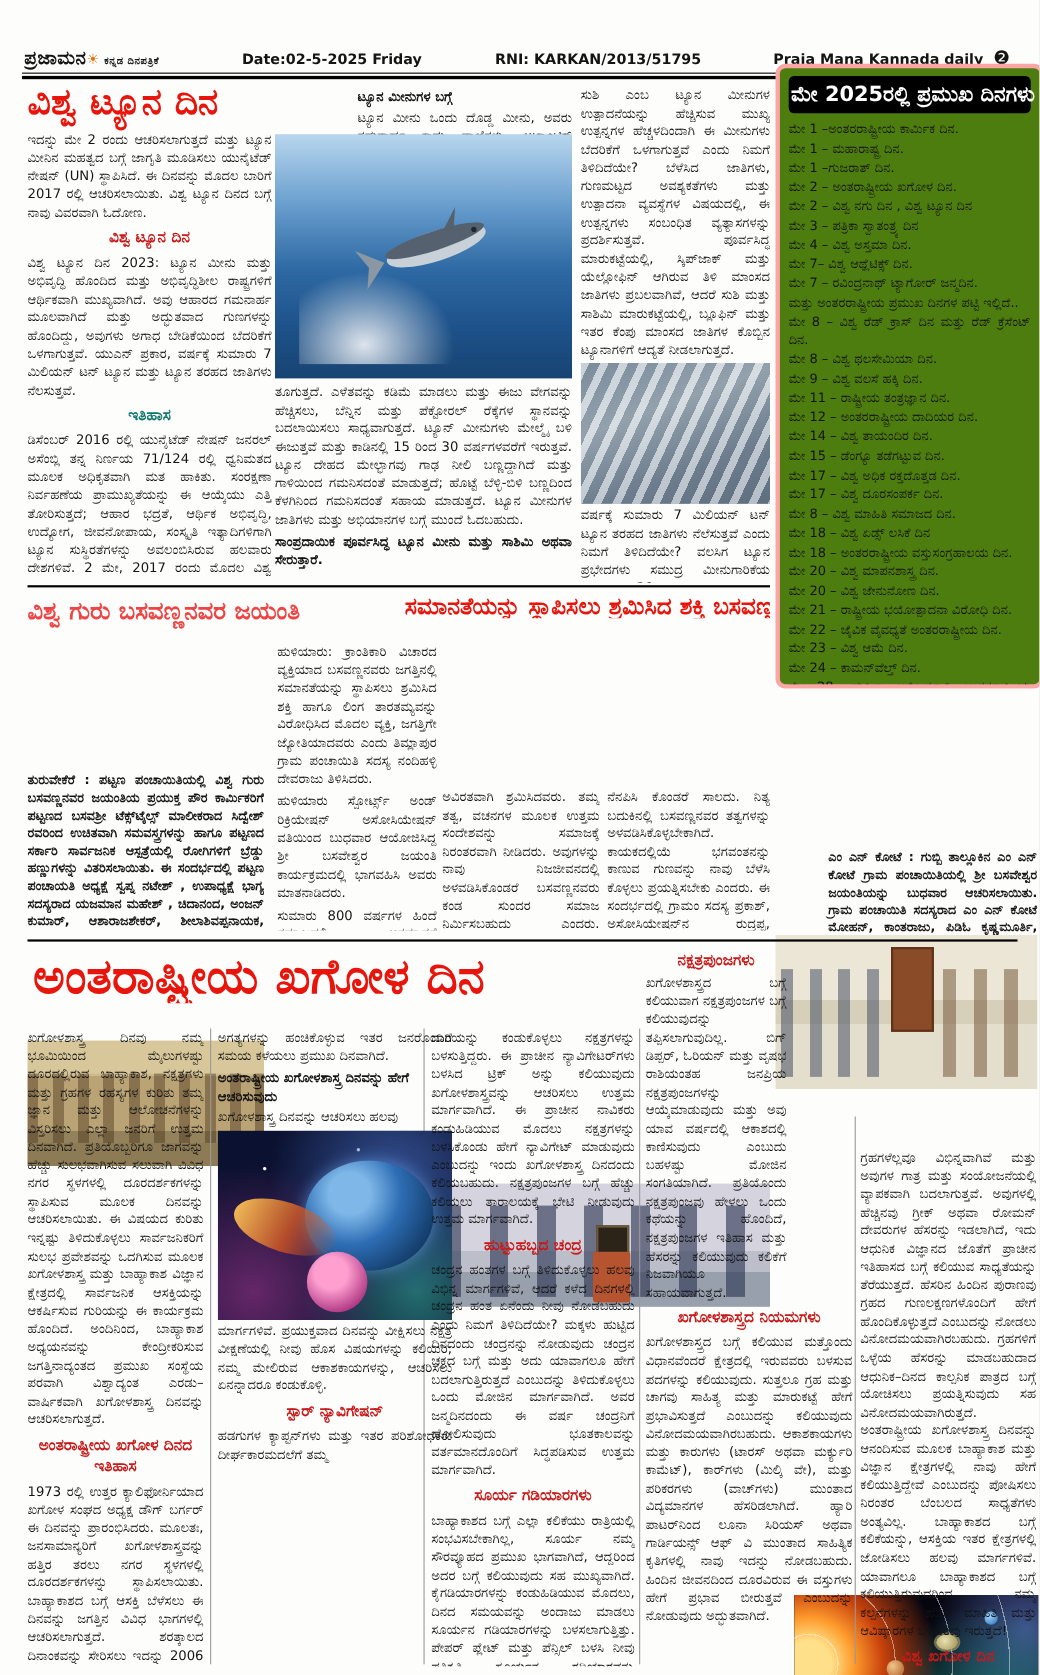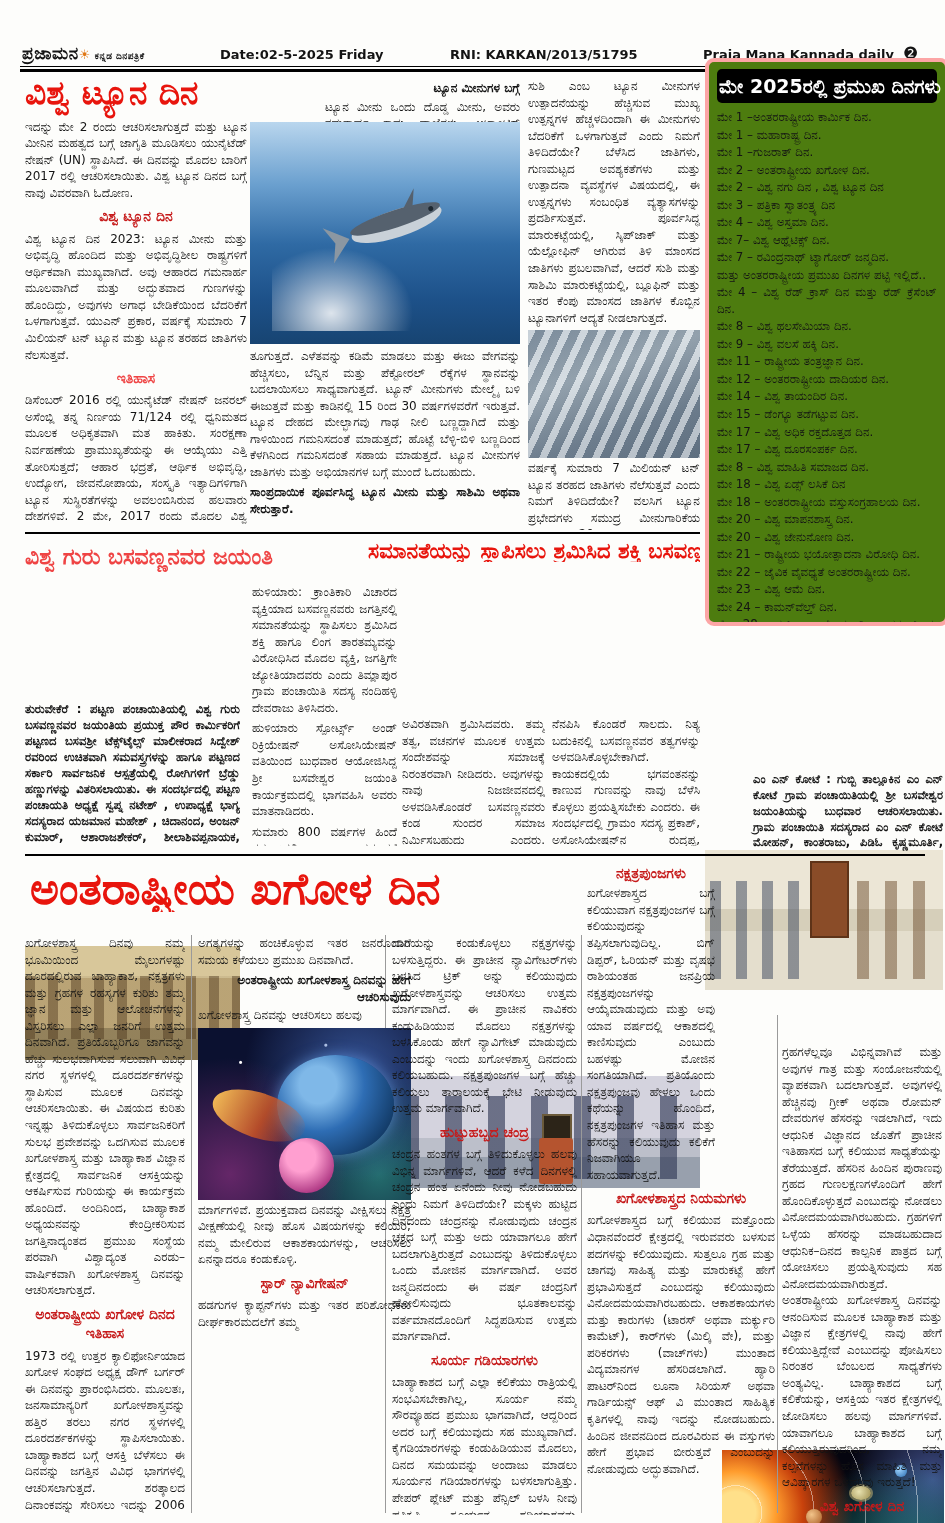--- a/index.html
+++ b/index.html
@@ -11,22 +11,22 @@
   
   .masthead{font-weight:bold;font-size:17px;letter-spacing:.5px;white-space:nowrap;}
   .masthead .sun{color:#e07714;font-size:13px;}
   .masthead small{font-weight:bold;font-size:9px;margin-left:4px;}
   .hmeta{font-weight:bold;font-size:13px;white-space:nowrap;margin-left:20px;}
   .hrule{border-top:1px solid #000;border-bottom:3px solid #000;height:2px;}
   
   .red-head{color:#e8150d;font-weight:bold;line-height:1.05;}
   .maroon-head{color:#ef4444;font-weight:bold;}
   .subhead{color:#c61a1a;font-weight:bold;font-size:14px;text-align:center;margin:6px 0 4px;}
-  .subhead.dark{color:#ef4444;}
-  .boldline{font-weight:bold;text-align:right;margin:2px 0;}
+  .subhead.dark{color:#0f766e;}
+  .boldline{font-weight:bold;text-align:left;margin:2px 0;}
   .caption{font-weight:600;}
   .vr{position:absolute;width:1px;background:#9a9a9a;}
   .rule{position:absolute;border-top:2.5px solid #000;}
   
   .sidebar{border:4px solid #fca5a5;border-radius:9px;padding:7px 8px;background:#4d7c0f;}
   .sidebar-title{background:#000;color:#fff;font-weight:bold;font-size:19px;text-align:center;
                  border-radius:5px;padding:4px 2px;margin-bottom:6px;white-space:nowrap;}
   .sidebar-item{font-size:11.8px;line-height:1.4;margin-bottom:1px;}
   
   .photo{position:relative;}
@@ -139,21 +139,21 @@
         <div class="sidebar-item">ಮೇ 1 –ಅಂತರರಾಷ್ಟ್ರೀಯ ಕಾರ್ಮಿಕ ದಿನ.</div>
         <div class="sidebar-item">ಮೇ 1 – ಮಹಾರಾಷ್ಟ್ರ ದಿನ.</div>
         <div class="sidebar-item">ಮೇ 1 –ಗುಜರಾತ್ ದಿನ.</div>
         <div class="sidebar-item">ಮೇ 2 – ಅಂತರಾಷ್ಟ್ರೀಯ ಖಗೋಳ ದಿನ.</div>
         <div class="sidebar-item">ಮೇ 2 – ವಿಶ್ವ ನಗು ದಿನ , ವಿಶ್ವ ಟ್ಯೂನ ದಿನ</div>
         <div class="sidebar-item">ಮೇ 3 – ಪತ್ರಿಕಾ ಸ್ವಾತಂತ್ರ್ಯ ದಿನ</div>
         <div class="sidebar-item">ಮೇ 4 – ವಿಶ್ವ ಅಸ್ತಮಾ ದಿನ.</div>
         <div class="sidebar-item">ಮೇ 7– ವಿಶ್ವ ಆಥ್ಲೆಟಿಕ್ಸ್ ದಿನ.</div>
         <div class="sidebar-item">ಮೇ 7 – ರವಿಂದ್ರನಾಥ್ ಟ್ಯಾಗೋರ್ ಜನ್ಮದಿನ.</div>
         <div class="sidebar-item">ಮತ್ತು ಅಂತರರಾಷ್ಟ್ರೀಯ ಪ್ರಮುಖ ದಿನಗಳ ಪಟ್ಟಿ ಇಲ್ಲಿದೆ..</div>
-        <div class="sidebar-item">ಮೇ 4 – ವಿಶ್ವ ರೆಡ್ ಕ್ರಾಸ್ ದಿನ ಮತ್ತು ರೆಡ್ ಕ್ರೆಸೆಂಟ್ ದಿನ.</div>
+        <div class="sidebar-item">ಮೇ 8 – ವಿಶ್ವ ರೆಡ್ ಕ್ರಾಸ್ ದಿನ ಮತ್ತು ರೆಡ್ ಕ್ರೆಸೆಂಟ್ ದಿನ.</div>
         <div class="sidebar-item">ಮೇ 8 – ವಿಶ್ವ ಥಲಸೇಮಿಯಾ ದಿನ.</div>
         <div class="sidebar-item">ಮೇ 9 – ವಿಶ್ವ ವಲಸೆ ಹಕ್ಕಿ ದಿನ.</div>
         <div class="sidebar-item">ಮೇ 11 – ರಾಷ್ಟ್ರೀಯ ತಂತ್ರಜ್ಞಾನ ದಿನ.</div>
         <div class="sidebar-item">ಮೇ 12 – ಅಂತರರಾಷ್ಟ್ರೀಯ ದಾದಿಯರ ದಿನ.</div>
         <div class="sidebar-item">ಮೇ 14 – ವಿಶ್ವ ತಾಯಂದಿರ ದಿನ.</div>
         <div class="sidebar-item">ಮೇ 15 – ಡೆಂಗ್ಯೂ ತಡೆಗಟ್ಟುವ ದಿನ.</div>
         <div class="sidebar-item">ಮೇ 17 – ವಿಶ್ವ ಅಧಿಕ ರಕ್ತದೊತ್ತಡ ದಿನ.</div>
         <div class="sidebar-item">ಮೇ 17 – ವಿಶ್ವ ದೂರಸಂಪರ್ಕ ದಿನ.</div>
         <div class="sidebar-item">ಮೇ 8 – ವಿಶ್ವ ಮಾಹಿತಿ ಸಮಾಜದ ದಿನ.</div>
         <div class="sidebar-item">ಮೇ 18 – ವಿಶ್ವ ಏಡ್ಸ್ ಲಸಿಕೆ ದಿನ</div>

